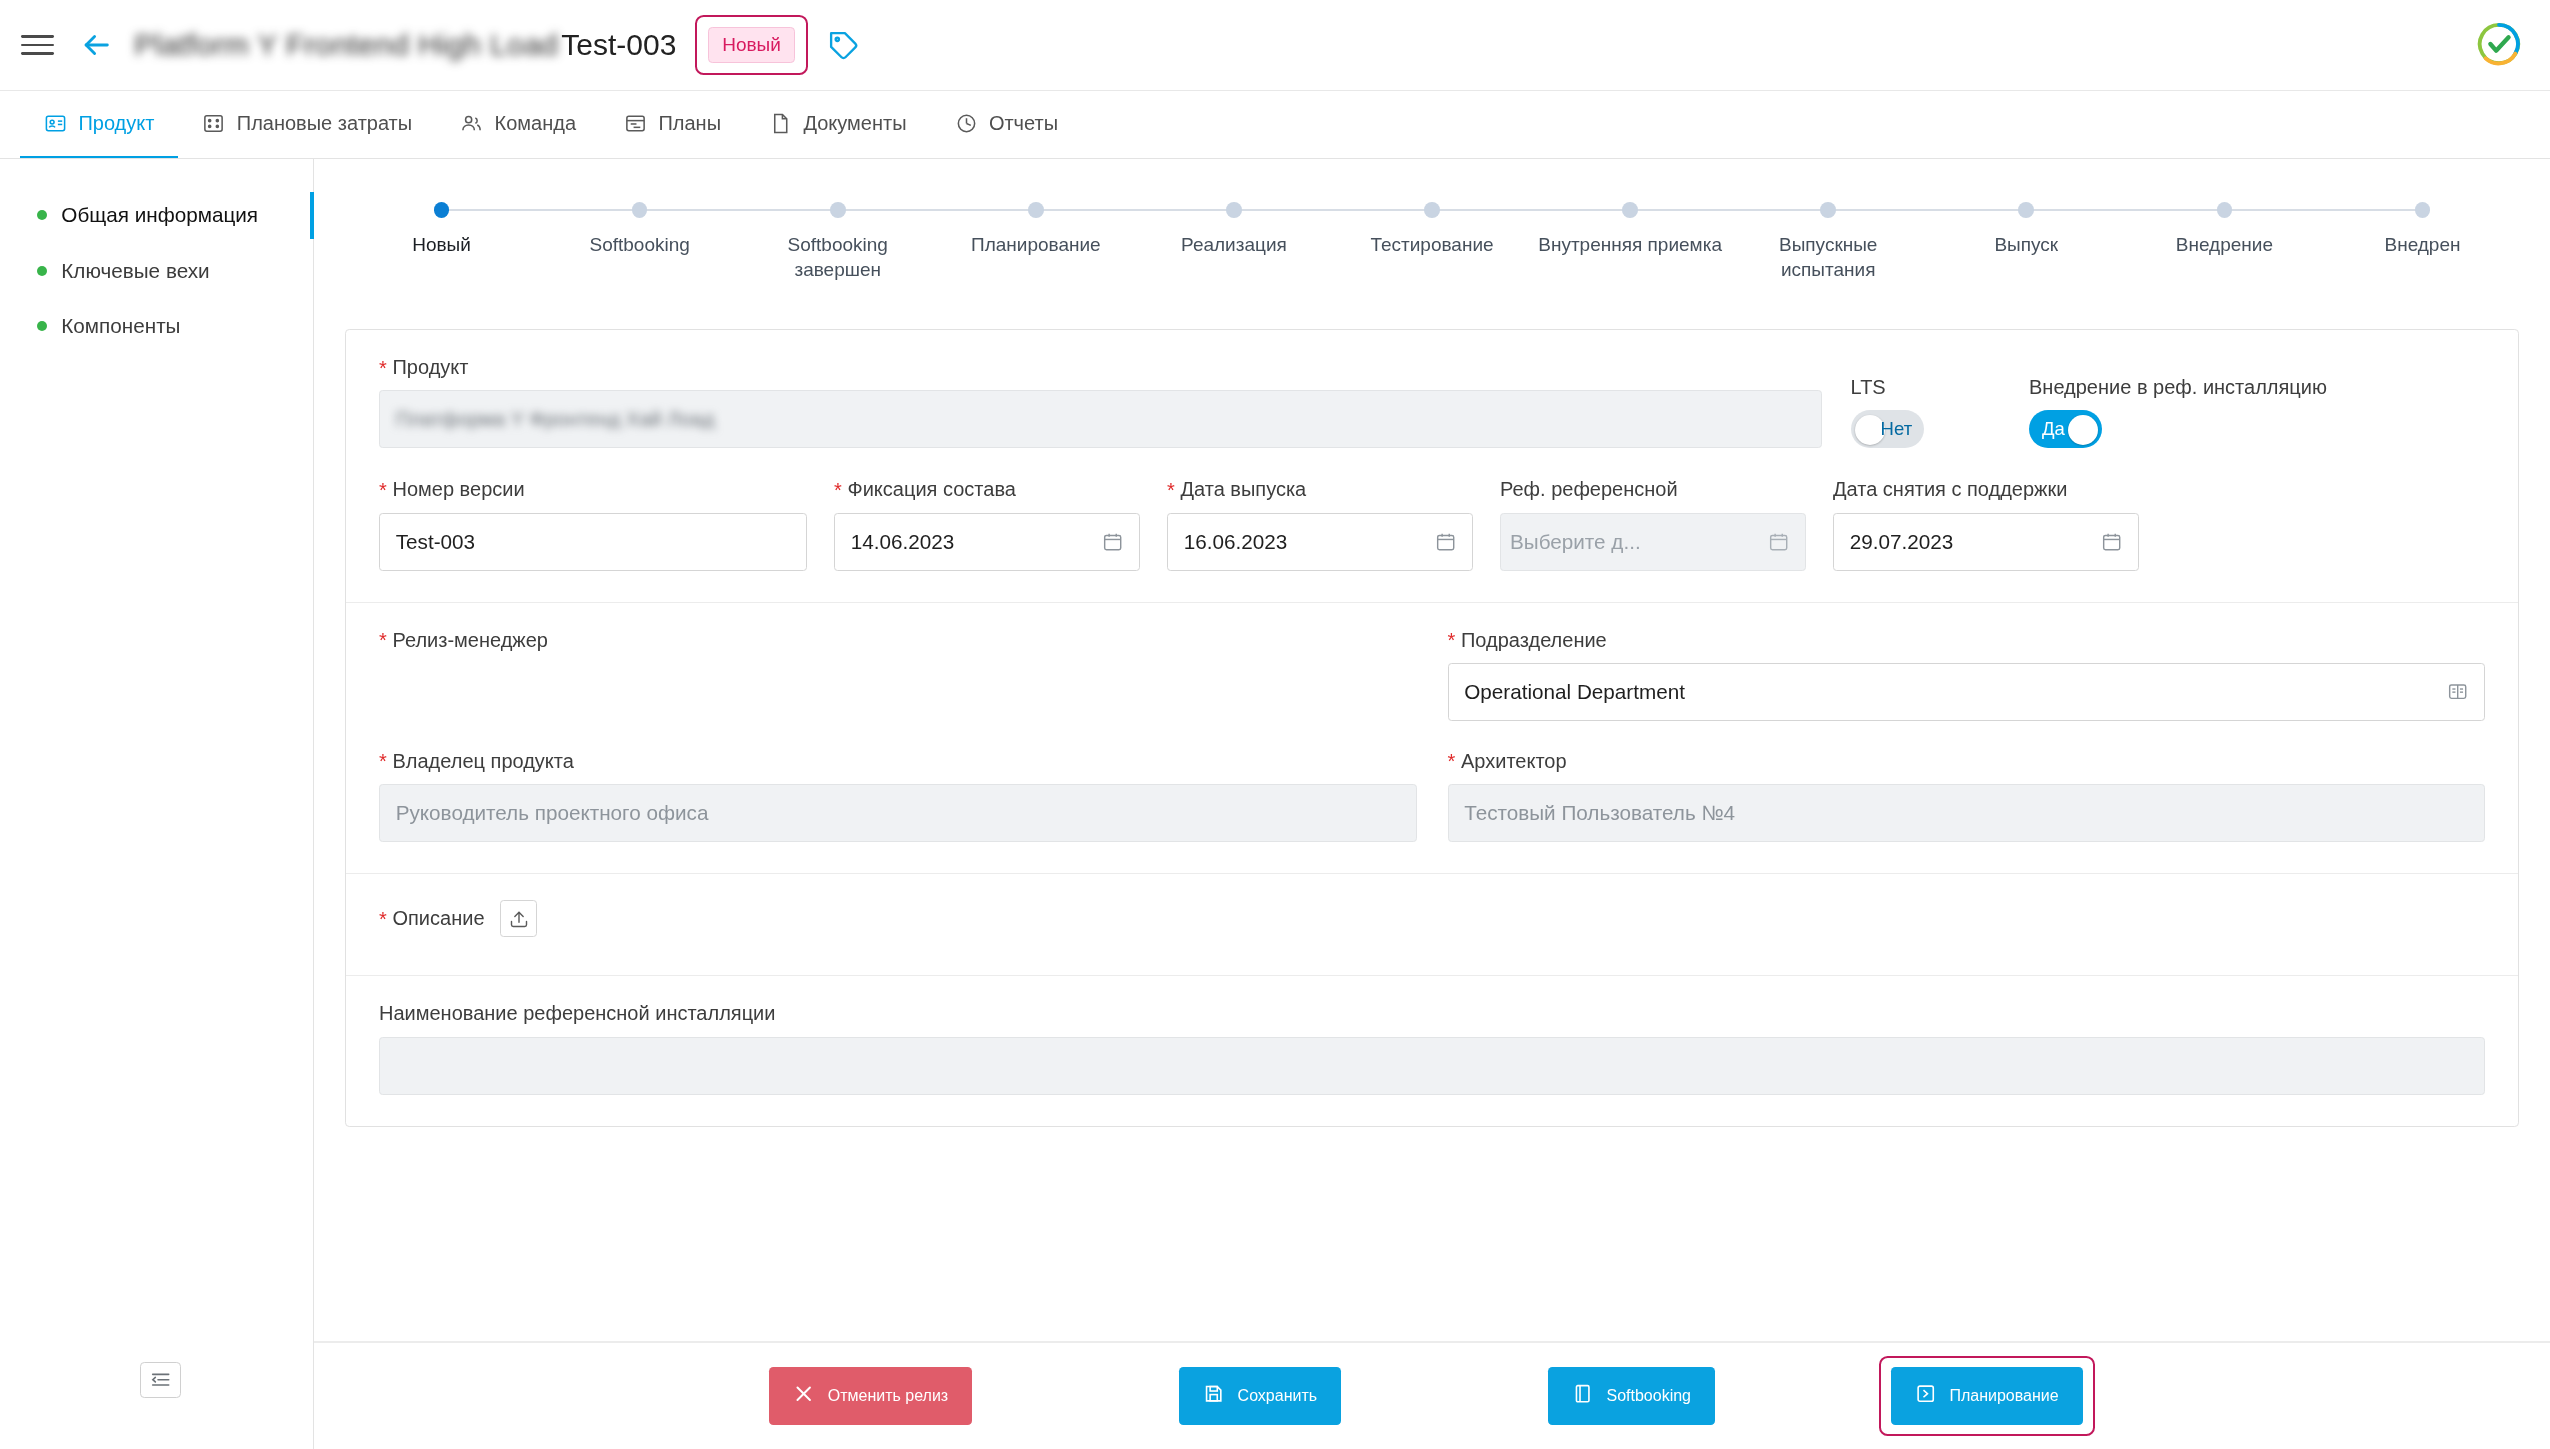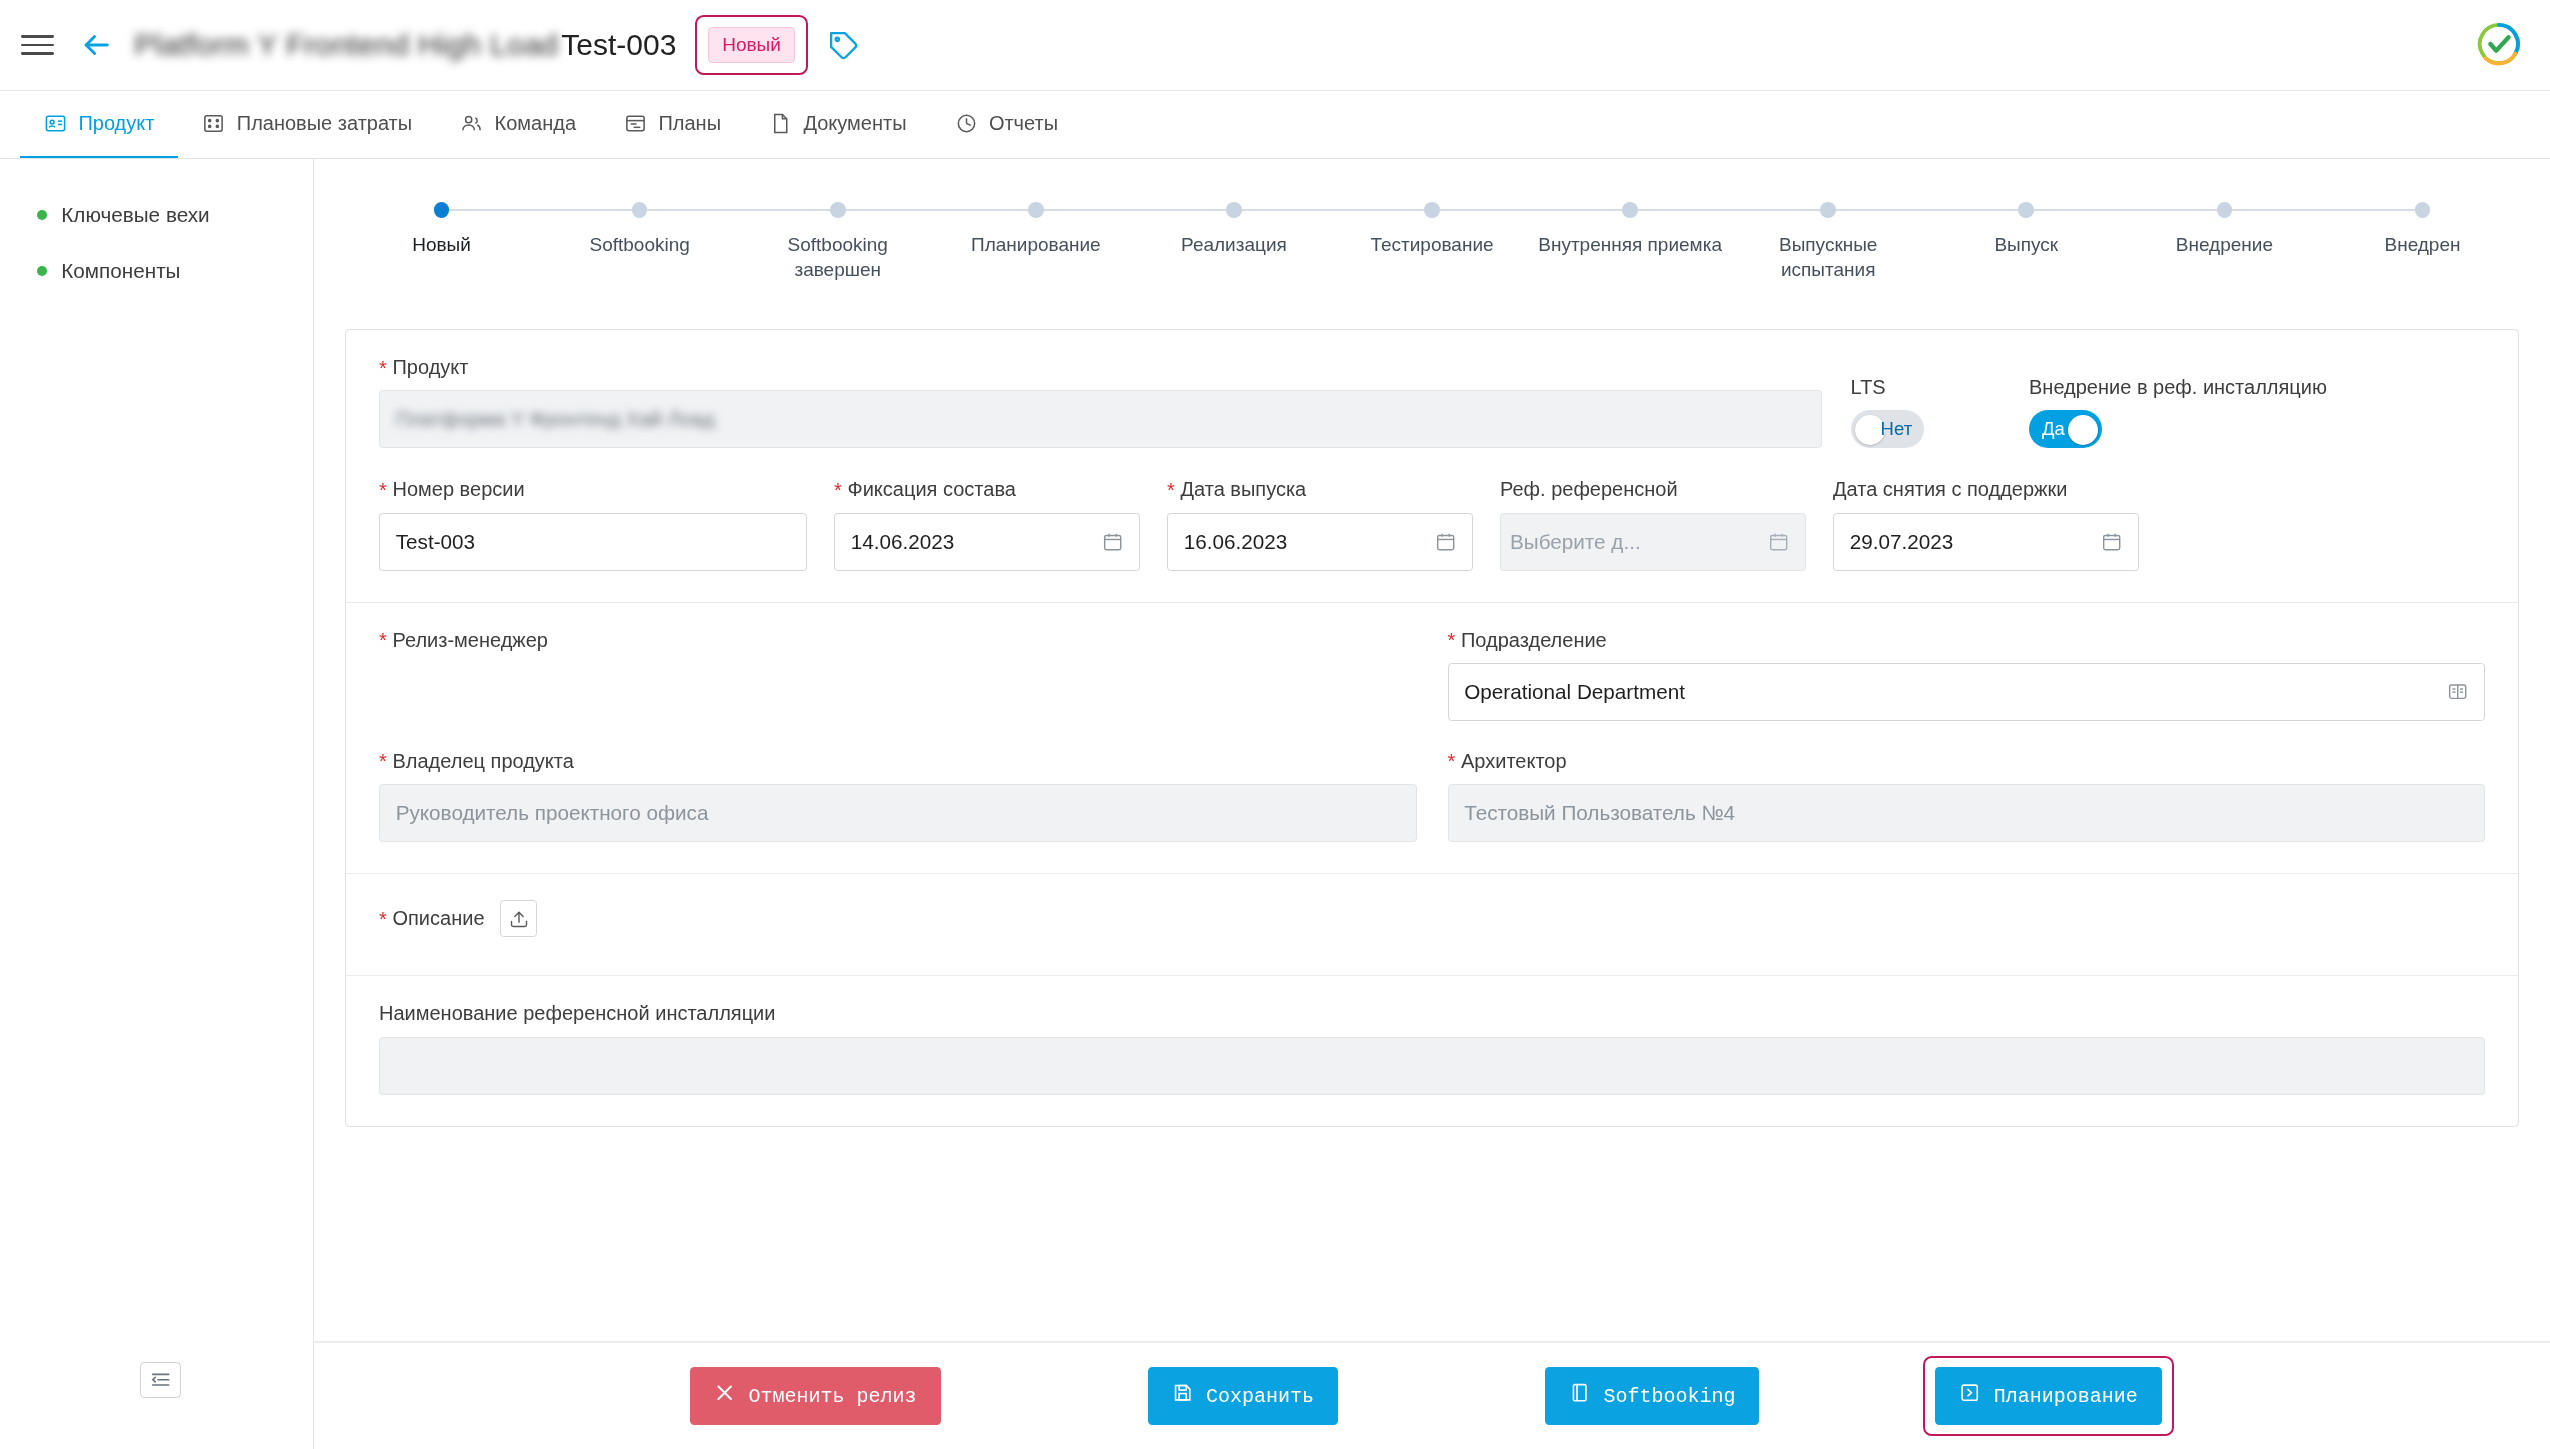--- a/index.html
+++ b/index.html
@@ -265,25 +265,24 @@
     background: #fff;
     border-top: 0.7px solid #ececec;
     display: flex; align-items: center; justify-content: center;
     gap: 0;
   }
   .btn {
     height: 58px;
     border-radius: 4.3px;
     display: flex; align-items: center; gap: 13px;
     padding: 0 24px;
-    font-size: 20px;
+    font-size: 16px;
     color: #fff;
     cursor: pointer;
     white-space: nowrap;
-    font-family: Liberation Mono, monospace;
   }
   .btn.cancel { background: #e05c6a; margin-right: 207px; }
   .btn.save { background: #0aa2e0; margin-right: 207px; }
   .btn.soft { background: #0aa2e0; margin-right: 164px; }
   .btn.plan { background: #0aa2e0; }
   .plan-holder {
     border: 2.1px solid #c2185b;
     border-radius: 8.6px;
     padding: 8.6px 10px;
     display: flex; align-items: center;
@@ -408,20 +407,24 @@
         <line x1="12" y1="12" x2="16.5" y2="14"></line>
       </svg>
     </span>
     <span>Отчеты</span>
   </div>
 </div>
 
 <div class="content">
 
   <div class="sidebar">
+    <div class="side-item active">
+      <span class="dot"></span>
+      <span>Общая информация</span>
+    </div>
     <div class="side-item">
       <span class="dot"></span>
       <span>Ключевые вехи</span>
     </div>
     <div class="side-item">
       <span class="dot"></span>
       <span>Компоненты</span>
     </div>
 
     <div class="side-toggle">

